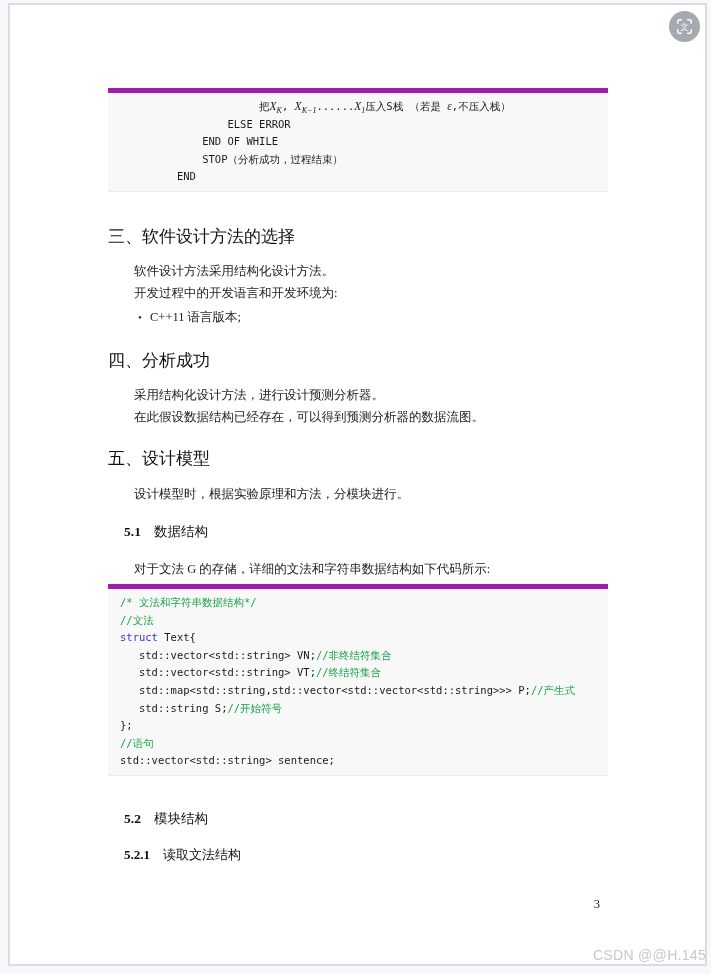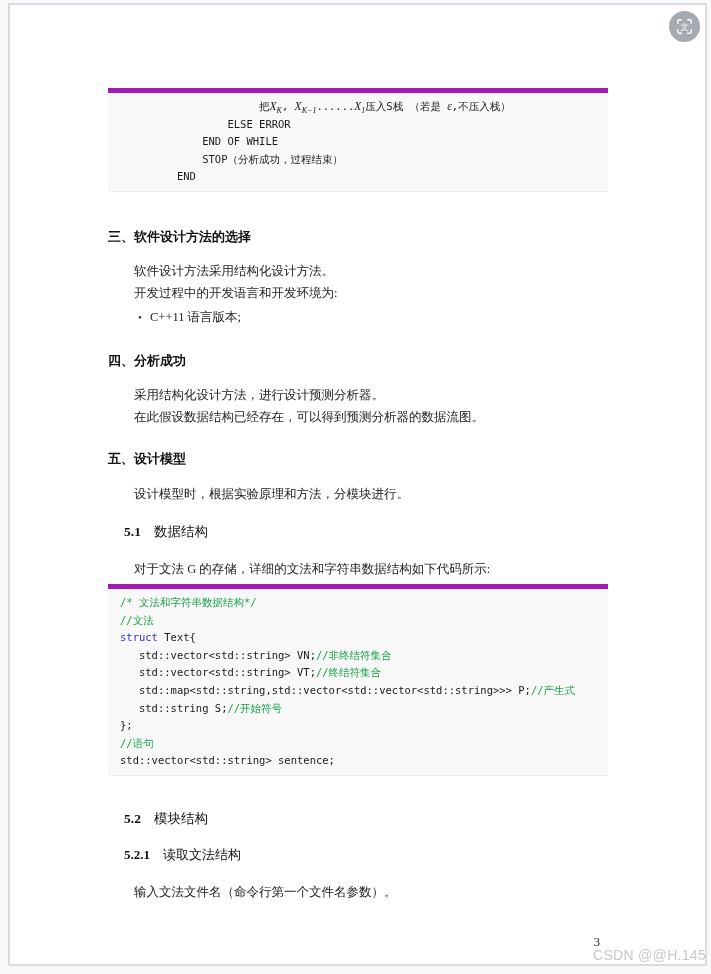--- a/index.html
+++ b/index.html
@@ -38,21 +38,21 @@
   }
   pre.struct { margin-top: 4px; }
   .seg-plain   { color: #1a1a1a; }
   .seg-comment { color: #1aa34a; }
   .seg-keyword { color: #3333cc; text-align: right; }
   .seg-math    { font-family: "Liberation Serif", serif; font-style: italic; font-size: 11.5px; }
   sub.seg-math { font-size: 8px; line-height: 0; }
   
   h1 {
     font-family: "Liberation Sans", sans-serif;
-    font-size: 13px; font-weight: bold; color: #111;
+    font-size: 17px; font-weight: normal; color: #111;
     line-height: 24px; margin: 0;
   }
   h1.s3 { margin-top: 33px; }
   h1.s4 { margin-top: 21px; }
   h1.s5 { margin-top: 19px; }
   h2, h3 {
     font-size: 13.5px; font-weight: normal; color: #111;
     line-height: 20px; margin: 16px;
     font-family: "Liberation Serif", serif;
   }
@@ -121,21 +121,20 @@
     <p class="mt12">设计模型时，根据实验原理和方法，分模块进行。</p>
 
     <h2 class="s51"><span class="sec-num">5.1</span><span>数据结构</span></h2>
     <p class="mt7">对于文法 G 的存储，详细的文法和字符串数据结构如下代码所示:</p>
 
     <pre class="codeblock struct"><div class="code-line"><span class="seg-comment">/* 文法和字符串数据结构*/</span></div><div class="code-line"><span class="seg-comment">//文法</span></div><div class="code-line"><span class="seg-keyword">struct</span><span class="seg-plain"> Text{</span></div><div class="code-line"><span class="seg-plain">   std::vector&lt;std::string&gt; VN;</span><span class="seg-comment">//非终结符集合</span></div><div class="code-line"><span class="seg-plain">   std::vector&lt;std::string&gt; VT;</span><span class="seg-comment">//终结符集合</span></div><div class="code-line"><span class="seg-plain">   std::map&lt;std::string,std::vector&lt;std::vector&lt;std::string&gt;&gt;&gt; P;</span><span class="seg-comment">//产生式</span></div><div class="code-line"><span class="seg-plain">   std::string S;</span><span class="seg-comment">//开始符号</span></div><div class="code-line"><span class="seg-plain">};</span></div><div class="code-line"><span class="seg-comment">//语句</span></div><div class="code-line"><span class="seg-plain">std::vector&lt;std::string&gt; sentence;</span></div></pre>
 
     <h2 class="s52"><span class="sec-num">5.2</span><span>模块结构</span></h2>
 
     <h3 class="s521"><span class="sec-num">5.2.1</span><span>读取文法结构</span></h3>
-    <p class="mt">输入文法文件名（命令行第一个文件名参数）。</p>
 
     <div class="pagenum">3</div>
   </div>
 </div>
 
 <div class="ocr-btn">
   <svg width="19" height="19" viewBox="0 0 24 24">
     <g fill="none" stroke="#ffffff" stroke-width="1.8" stroke-linecap="round">
       <path d="M3.5 8 V5.5 Q3.5 3.5 5.5 3.5 H8"></path>
       <path d="M16 3.5 H18.5 Q20.5 3.5 20.5 5.5 V8"></path>

